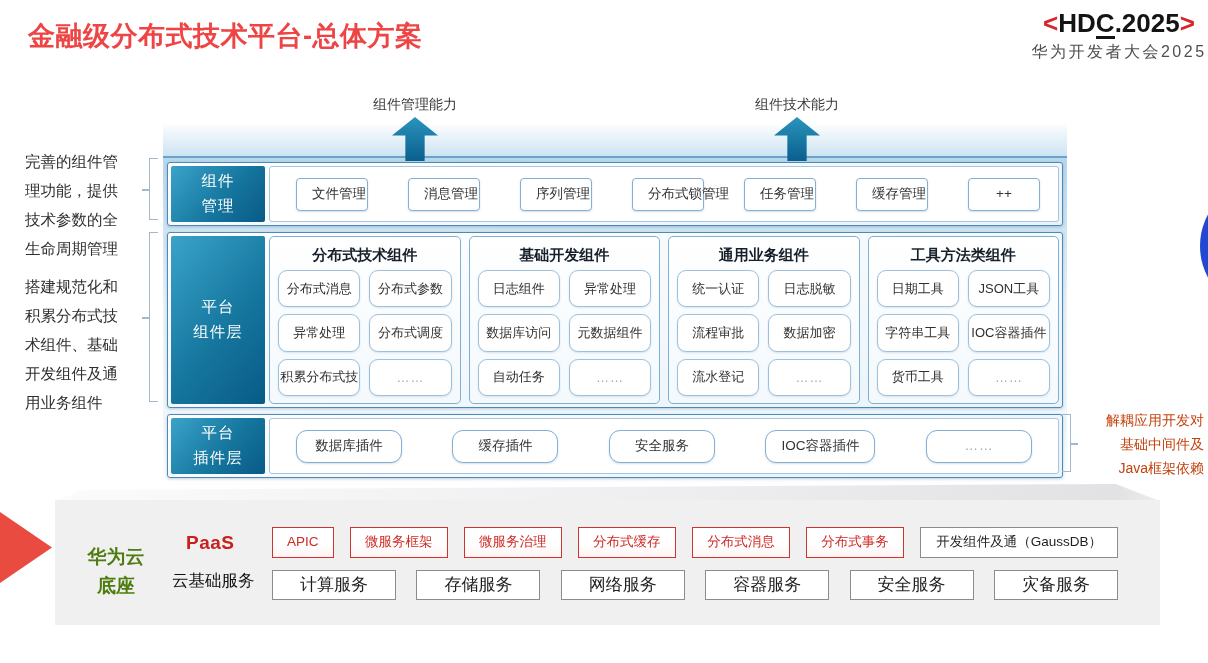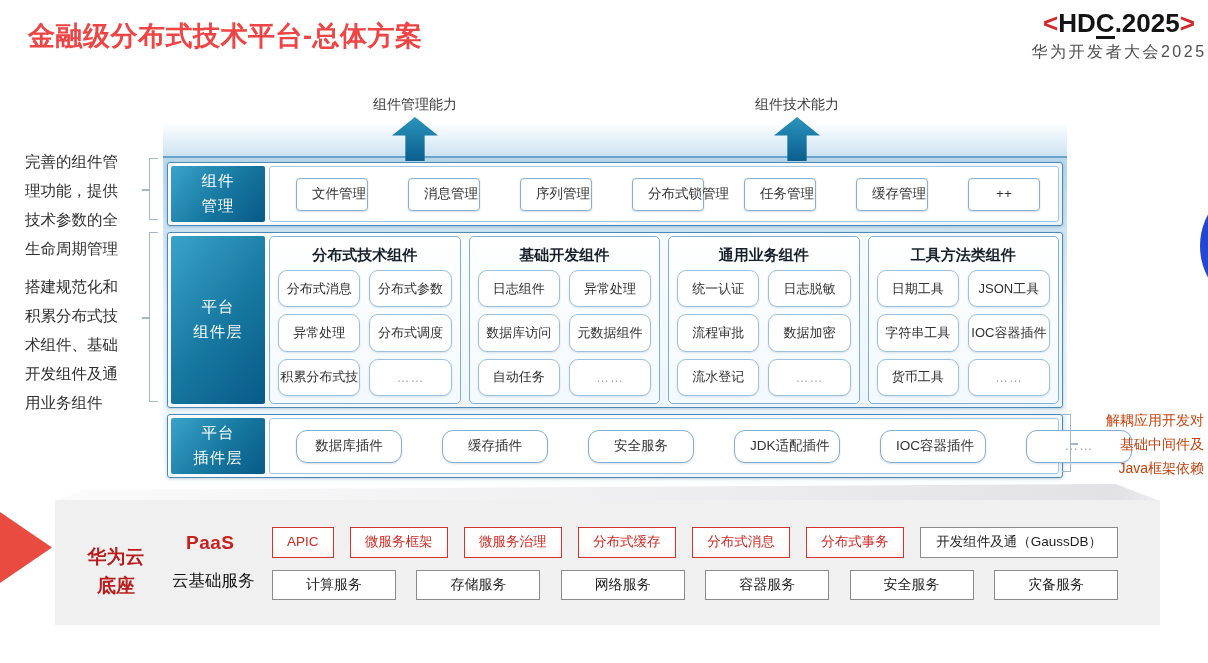--- a/index.html
+++ b/index.html
@@ -73,34 +73,34 @@
   #br3 { left:1062px; top:414px; height:58px; }
 
   
   .chevron { position:absolute; left:0; top:512px; width:52px; height:71px; background:#ea4b40;
     clip-path:polygon(0 0,100% 50%,0 100%); }
   .slab-top { position:absolute; left:55px; top:484px; width:1105px; height:17px;
     background:linear-gradient(90deg,#fbfbfc,#ededef 60%,#e2e2e5 96%,#ededef);
     clip-path:polygon(0 100%,2.5% 35%,96% 0,100% 100%); }
   .slab { position:absolute; left:55px; top:500px; width:1105px; height:125px; background:#f0f0f1; }
   .base-label { position:absolute; left:76px; top:542px; width:80px; font-size:19px; font-weight:bold;
-    color:#b91c1c; line-height:29px; text-align:center; white-space:pre-line; }
+    color:#4d7c0f; line-height:29px; text-align:center; white-space:pre-line; }
   .paas-row { position:absolute; left:186px; top:527px; width:932px; height:31px; display:flex; align-items:center; }
   .paas-label { width:86px; font-size:19px; font-weight:bold; color:#c8201c; letter-spacing:.5px; }
   .paas-boxes { flex:1; display:flex; justify-content:space-between; }
   .redbox { height:31px; line-height:28px; border:1.5px solid #d0342c; color:#cf2a24;
     background:linear-gradient(180deg,#ffffff 55%,#fdf4f4); text-align:center; font-size:13.5px;
     padding:0 14px; white-space:nowrap; }
   .neutralbox { height:31px; line-height:28px; border:1.5px solid #8b8b8b; color:#1e1e1e; background:#fff;
     text-align:center; font-size:13.5px; padding:0 15px; white-space:nowrap; }
   .cloud-row { position:absolute; left:172px; top:570px; width:946px; height:30px; display:flex; align-items:flex-start; }
   .cloud-label { width:100px; font-size:16.5px; color:#111; }
   .cloud-boxes { flex:1; display:flex; justify-content:space-between; }
   .graybox { width:124px; height:30px; line-height:27px; border:1.5px solid #8b8b8b; color:#1e1e1e;
-    background:#fff; text-align:center; font-size:14px; white-space:nowrap; }
+    background:#fff; text-align:center; font-size:17px; white-space:nowrap; }
 
   .circle { position:absolute; left:1200px; top:180px; width:132px; height:132px; border-radius:50%; background:#2447d3; }
 </style>
 </head>
 <body>
 
 <div class="page">
 
   <div class="title">金融级分布式技术平台-总体方案</div>
 
@@ -194,21 +194,20 @@
       </div>
     </div>
 
     <div class="row" id="row3">
       <div class="row-label">平台
 插件层</div>
       <div class="row-content boxed">
         <div class="pill">数据库插件</div>
         <div class="pill">缓存插件</div>
         <div class="pill">安全服务</div>
-        <div class="pill">JDK适配插件</div>
         <div class="pill">IOC容器插件</div>
         <div class="pill dots">……</div>
       </div>
     </div>
 
   </div>
 
   <div class="note-left" id="note1">完善的组件管
 理功能，提供
 技术参数的全

